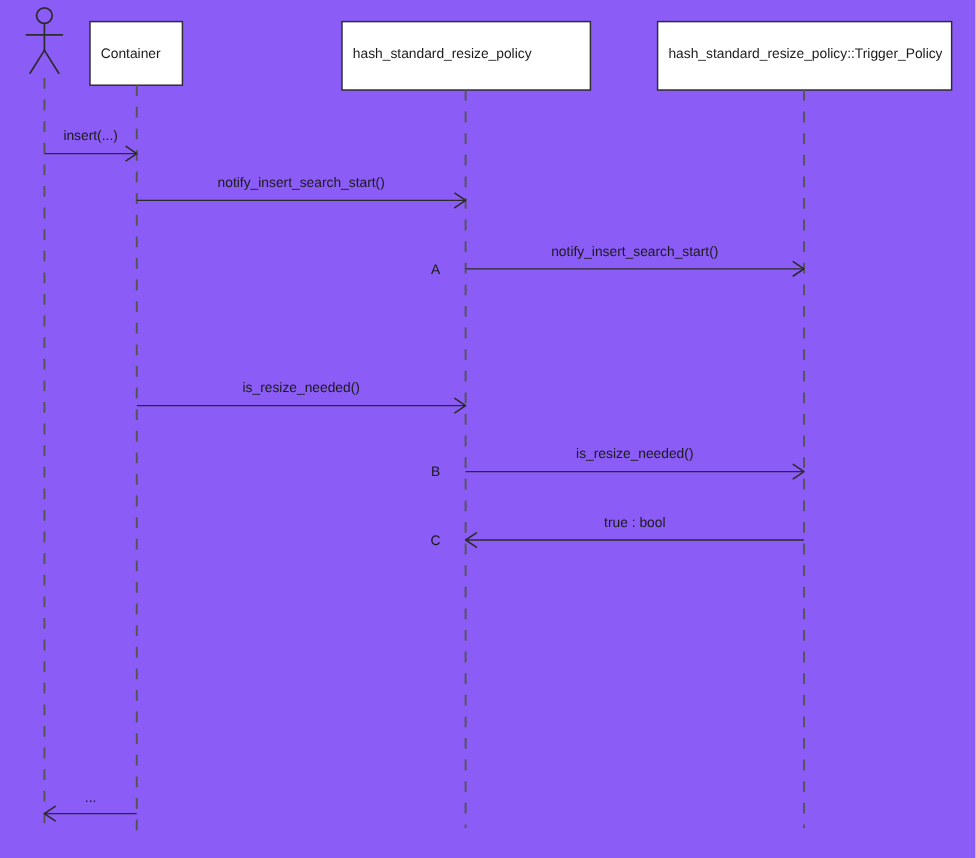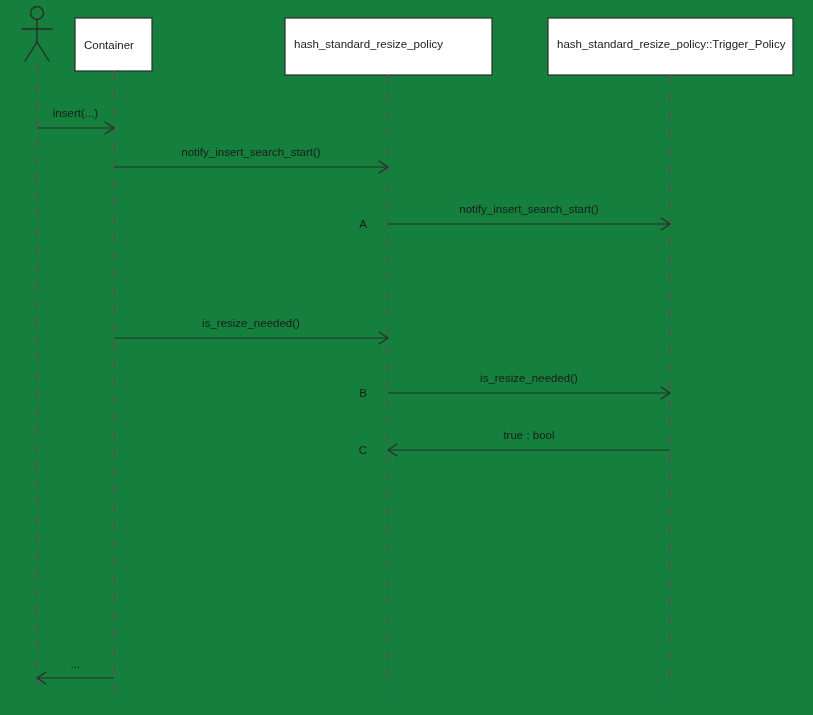--- a/index.html
+++ b/index.html
@@ -9,21 +9,21 @@
     background: #ffffff;
   }
   body {
     font-family: "Liberation Sans", sans-serif;
     color: #1a1a1a;
   }
   #diagram-root {
     position: relative;
     width: 813px;
     height: 715px;
-    background: #15803d;
+    background: #8b5cf6;
     overflow: hidden;
   }
   #diagram-svg {
     display: block;
     width: 813px;
     height: 715px;
   }
   .lifeline-box {
     fill: #ffffff;
     stroke: #2b2b2b;

